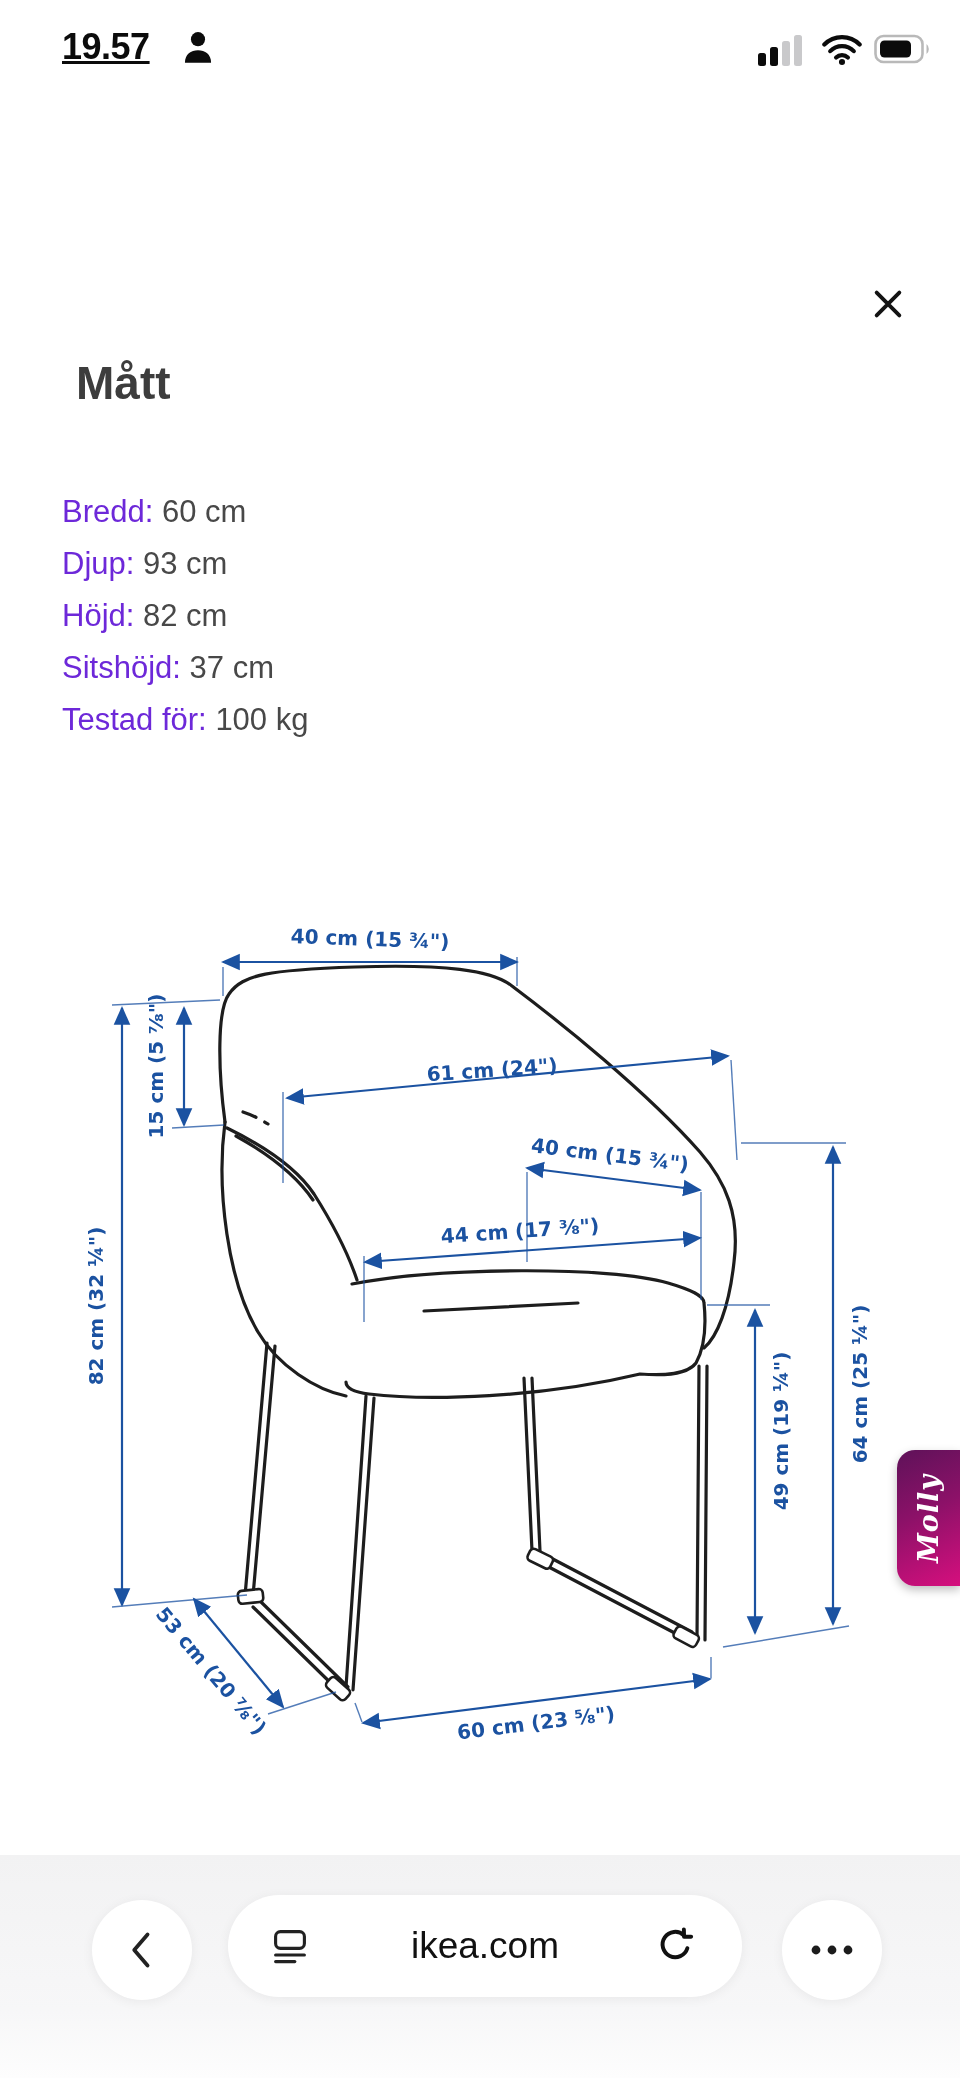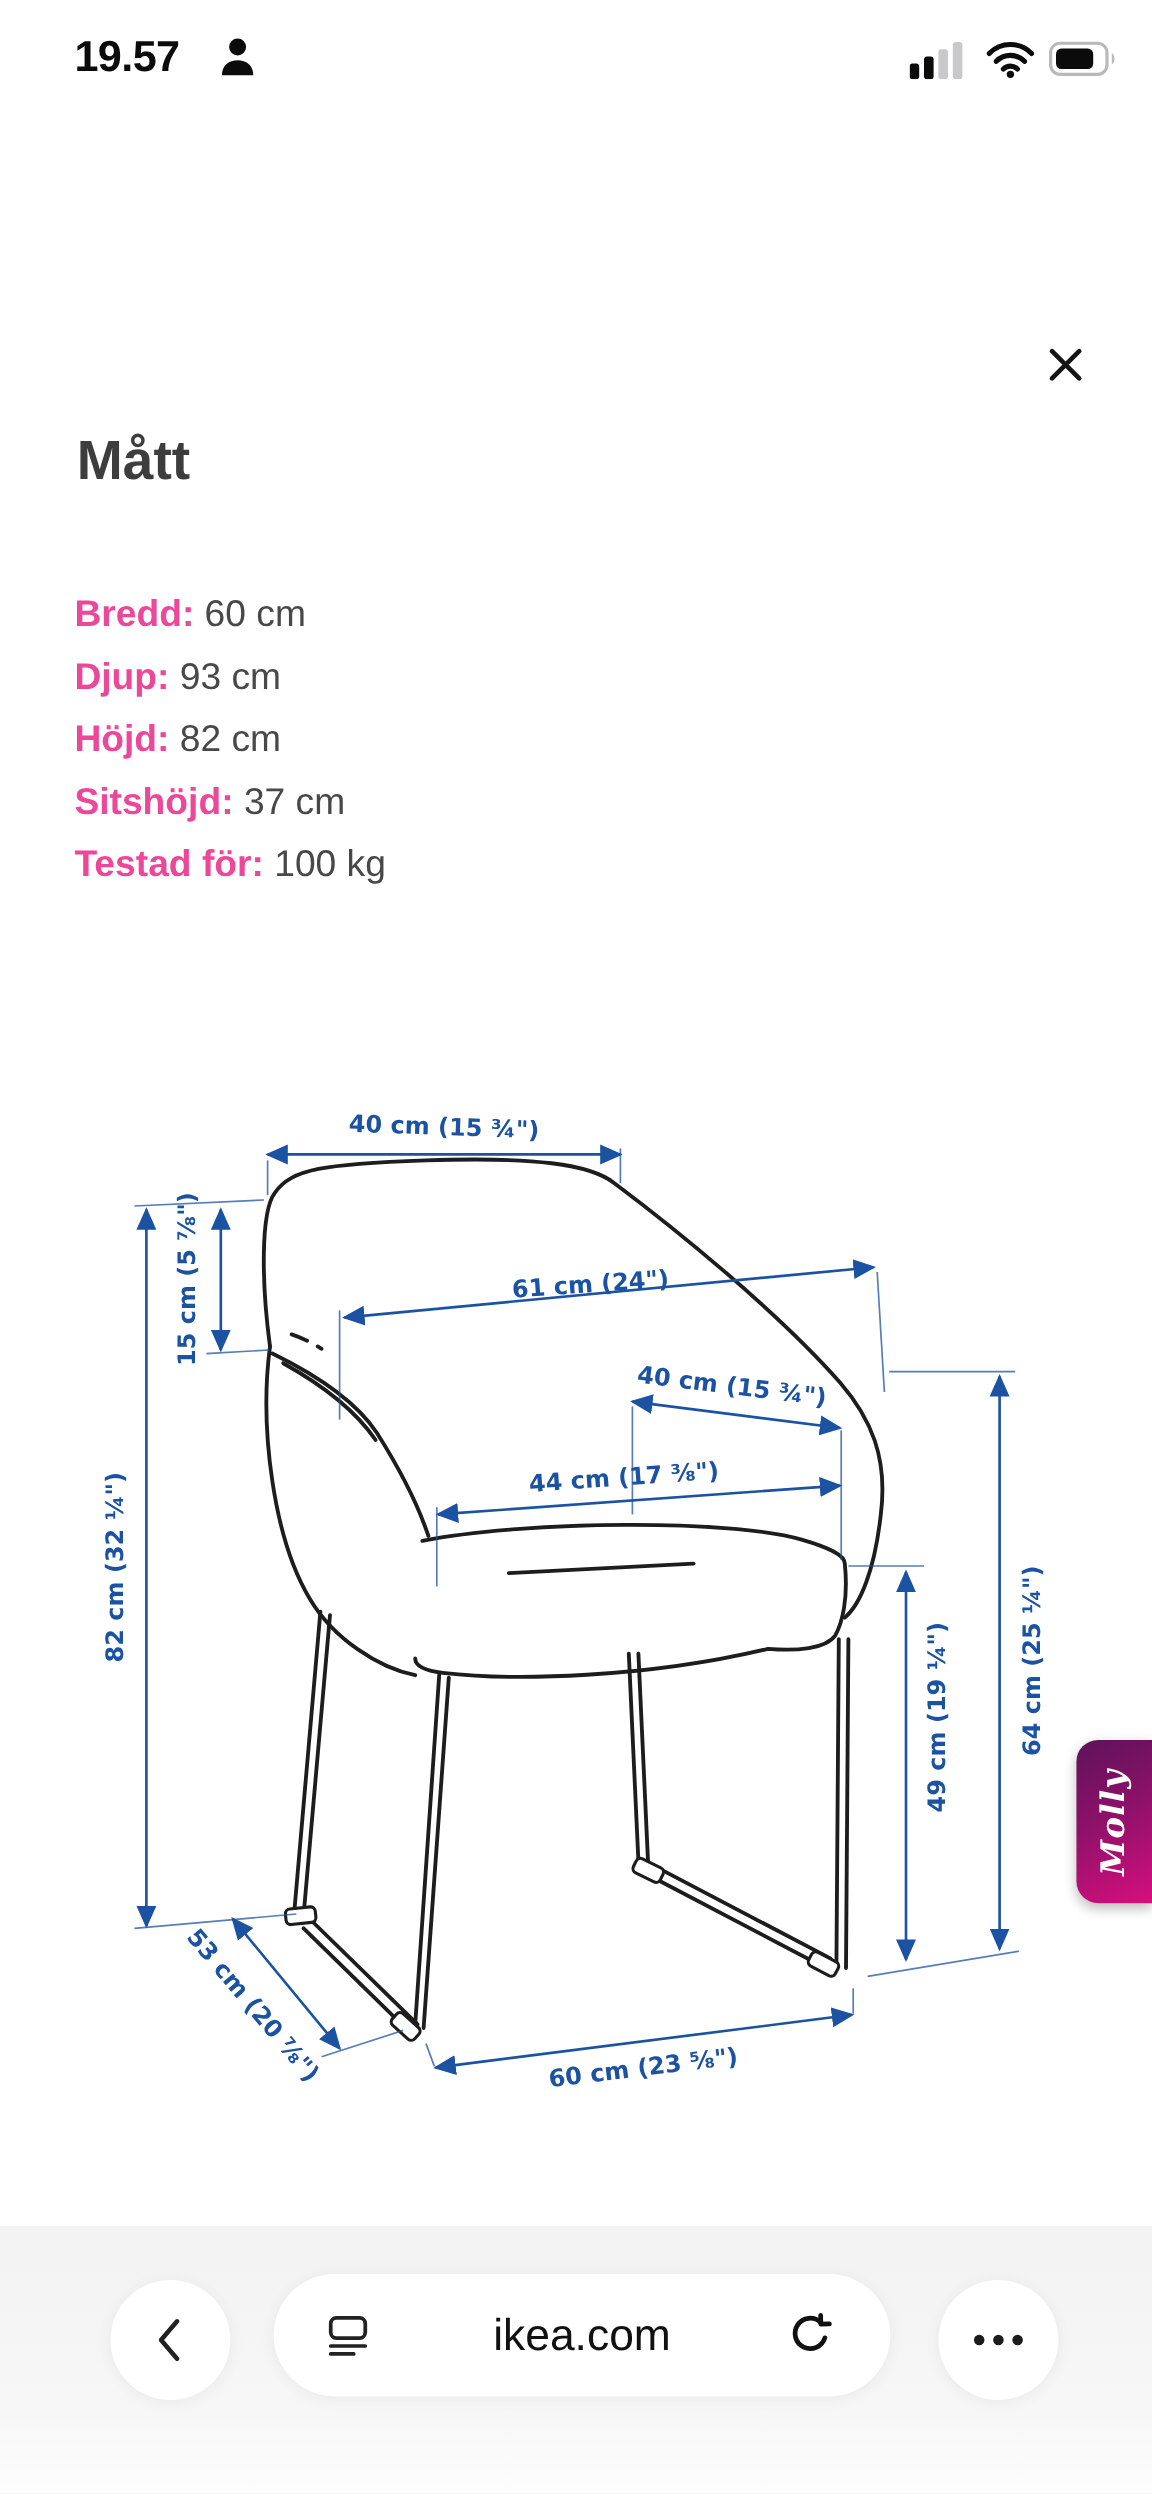--- a/index.html
+++ b/index.html
@@ -1,36 +1,36 @@
 <!DOCTYPE html>
 <html><head>
 <meta charset="utf-8">
 <style>
   html,body{margin:0;padding:0;background:#e8e8e8;}
   .screen{position:relative;width:960px;height:2078px;background:#ffffff;overflow:hidden;
           font-family:"Liberation Sans",sans-serif;}
 
   
   .statusbar{position:absolute;top:0;left:0;width:960px;height:112px;background:#fff;}
-  .time{position:absolute;left:62px;top:26px;font-size:36px;font-weight:700;color:#0b0b0b;letter-spacing:-.5px;}
+  .time{position:absolute;left:62px;top:26px;font-size:36px;font-weight:700;color:#0b0b0b;letter-spacing:-.5px;text-decoration:underline;}
   .person{position:absolute;left:182px;top:30px;}
   .sb-right{position:absolute;right:24px;top:32px;display:flex;align-items:center;gap:12px;}
 
   
   .graybar{position:absolute;top:112px;left:0;width:960px;height:130px;background:#a8a8a8;}
   .graybar .ptitle{position:absolute;left:40px;top:28px;font-size:38px;color:#3e3e3e;}
 
   
   .sheet{position:absolute;top:240px;left:0;width:960px;height:1838px;background:#ffffff;
          border-radius:30px 30px 0 0;}
   .close-btn{position:absolute;left:860px;top:36px;width:56px;height:56px;border:none;background:transparent;
          display:flex;align-items:center;justify-content:center;cursor:pointer;padding:0;}
-  .sheet h1{position:absolute;left:64px;top:116px;margin:0;font-size:46px;font-weight:700;color:#3d3d3d;}
+  .sheet h1{position:absolute;left:76px;top:116px;margin:0;font-size:46px;font-weight:700;color:#3d3d3d;}
   .measurements{position:absolute;left:62px;top:246px;font-size:31px;color:#484848;line-height:52px;}
-  .measurements .lbl{font-weight:700;color:#ec4899;}
+  .measurements .lbl{font-weight:400;color:#6d28d9;}
 
   
   .diagram{position:absolute;left:0;top:640px;width:960px;height:880px;}
   .c{stroke:#1d1d1d;stroke-width:3.2;fill:none;stroke-linecap:round;stroke-linejoin:round;}
   .cf{stroke:#1d1d1d;stroke-width:2.6;fill:#ffffff;stroke-linejoin:round;}
   .d{stroke:var(--dimblue);stroke-width:2.2;fill:none;}
   .e{stroke:var(--dimblue);stroke-width:1.4;fill:none;opacity:.75;}
   .t{fill:var(--dimblue);font:700 20px "DejaVu Sans",sans-serif;}
 
   :root{--dimblue:#1b52a1;}

